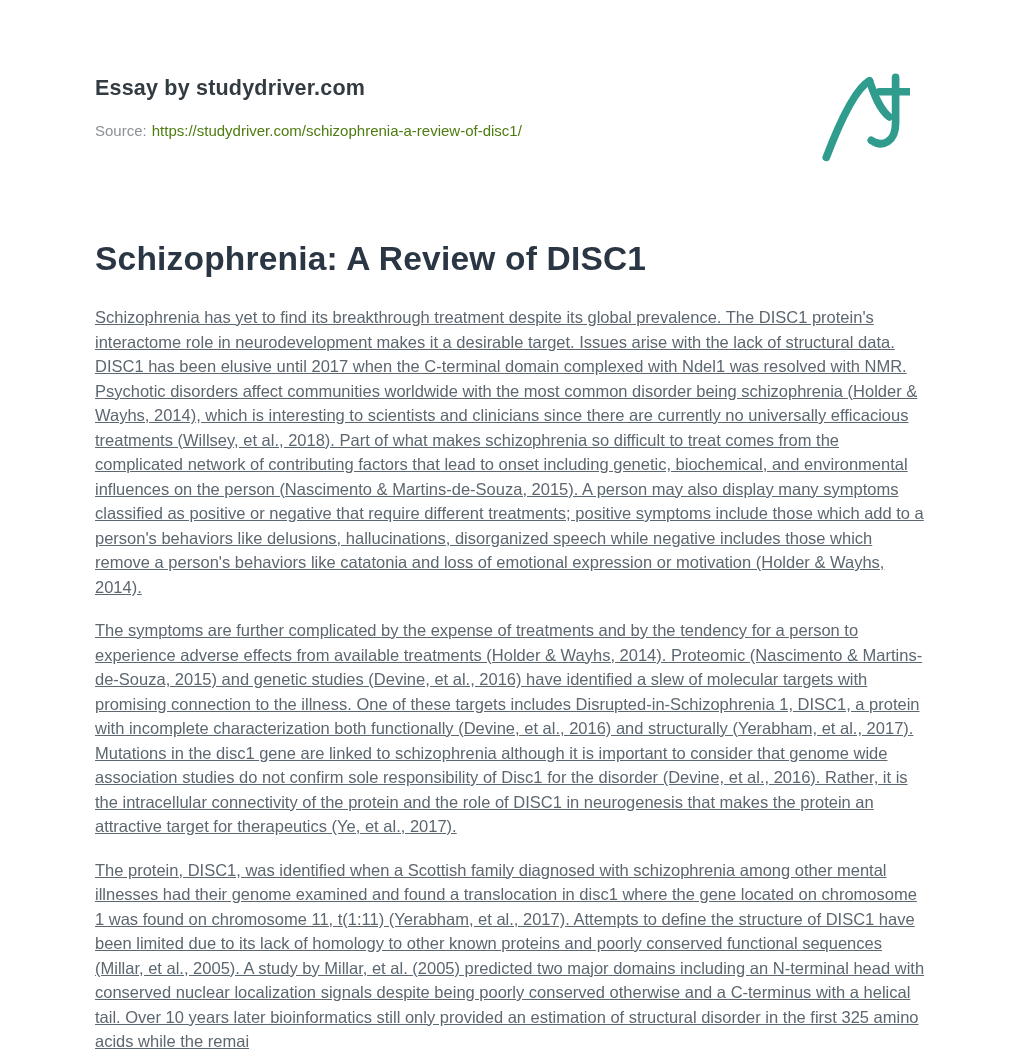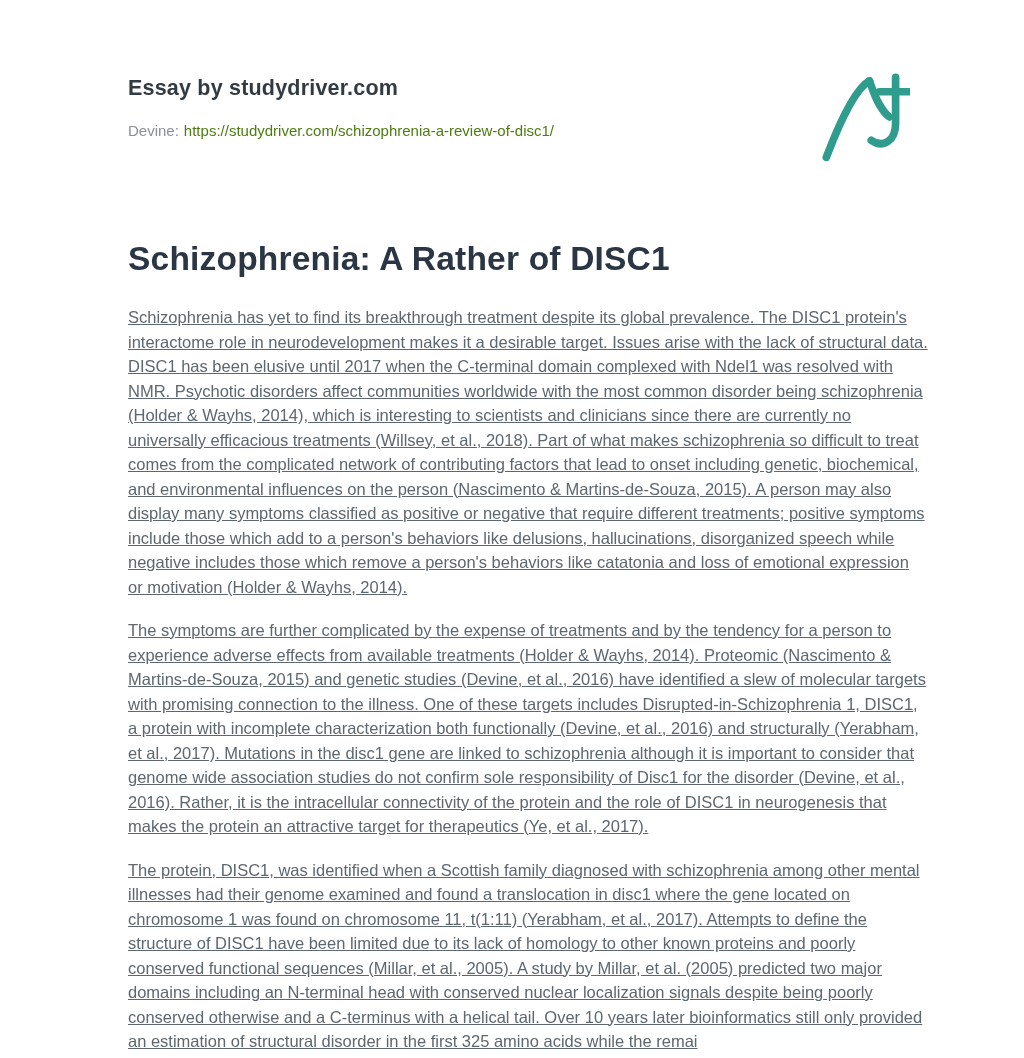--- a/index.html
+++ b/index.html
@@ -7,21 +7,20 @@
   body {
     width: 1024px;
     height: 1058px;
     overflow: hidden;
     background: #ffffff;
     font-family: "Liberation Sans", "DejaVu Sans", sans-serif;
     position: relative;
   }
   .page {
     padding: 76px 96px 0 95px;
-    margin-left: 33px;
   }
   .byline {
     font-size: 21.5px;
     font-weight: 700;
     color: #333b42;
     letter-spacing: 0.2px;
   }
   .source-line {
     margin-top: 21px;
     font-size: 15px;
@@ -62,24 +61,24 @@
   }
 </style>
 </head>
 <body>
 
 <div class="page">
 
   <div class="byline">Essay by studydriver.com</div>
 
   <div class="source-line">
-    <span class="source-label">Devine:</span><a class="source-url" href="#">https://studydriver.com/schizophrenia-a-review-of-disc1/</a>
+    <span class="source-label">Source:</span><a class="source-url" href="#">https://studydriver.com/schizophrenia-a-review-of-disc1/</a>
   </div>
 
-  <h1 class="article-title">Schizophrenia: A Rather of DISC1</h1>
+  <h1 class="article-title">Schizophrenia: A Review of DISC1</h1>
 
   <div class="body-copy">
     <p>Schizophrenia has yet to find its breakthrough treatment despite its global prevalence. The DISC1 protein's interactome role in neurodevelopment makes it a desirable target. Issues arise with the lack of structural data. DISC1 has been elusive until 2017 when the C-terminal domain complexed with Ndel1 was resolved with NMR. Psychotic disorders affect communities worldwide with the most common disorder being schizophrenia (Holder &amp; Wayhs, 2014), which is interesting to scientists and clinicians since there are currently no universally efficacious treatments (Willsey, et al., 2018). Part of what makes schizophrenia so difficult to treat comes from the complicated network of contributing factors that lead to onset including genetic, biochemical, and environmental influences on the person (Nascimento &amp; Martins-de-Souza, 2015). A person may also display many symptoms classified as positive or negative that require different treatments; positive symptoms include those which add to a person's behaviors like delusions, hallucinations, disorganized speech while negative includes those which remove a person's behaviors like catatonia and loss of emotional expression or motivation (Holder &amp; Wayhs, 2014).</p>
     <p>The symptoms are further complicated by the expense of treatments and by the tendency for a person to experience adverse effects from available treatments (Holder &amp; Wayhs, 2014). Proteomic (Nascimento &amp; Martins-de-Souza, 2015) and genetic studies (Devine, et al., 2016) have identified a slew of molecular targets with promising connection to the illness. One of these targets includes Disrupted-in-Schizophrenia 1, DISC1, a protein with incomplete characterization both functionally (Devine, et al., 2016) and structurally (Yerabham, et al., 2017). Mutations in the disc1 gene are linked to schizophrenia although it is important to consider that genome wide association studies do not confirm sole responsibility of Disc1 for the disorder (Devine, et al., 2016). Rather, it is the intracellular connectivity of the protein and the role of DISC1 in neurogenesis that makes the protein an attractive target for therapeutics (Ye, et al., 2017).</p>
     <p>The protein, DISC1, was identified when a Scottish family diagnosed with schizophrenia among other mental illnesses had their genome examined and found a translocation in disc1 where the gene located on chromosome 1 was found on chromosome 11, t(1:11) (Yerabham, et al., 2017). Attempts to define the structure of DISC1 have been limited due to its lack of homology to other known proteins and poorly conserved functional sequences (Millar, et al., 2005). A study by Millar, et al. (2005) predicted two major domains including an N-terminal head with conserved nuclear localization signals despite being poorly conserved otherwise and a C-terminus with a helical tail. Over 10 years later bioinformatics still only provided an estimation of structural disorder in the first 325 amino acids while the remai</p>
   </div>
 
 </div>
 
 <svg class="logo" viewBox="0 0 100 104" aria-hidden="true">

